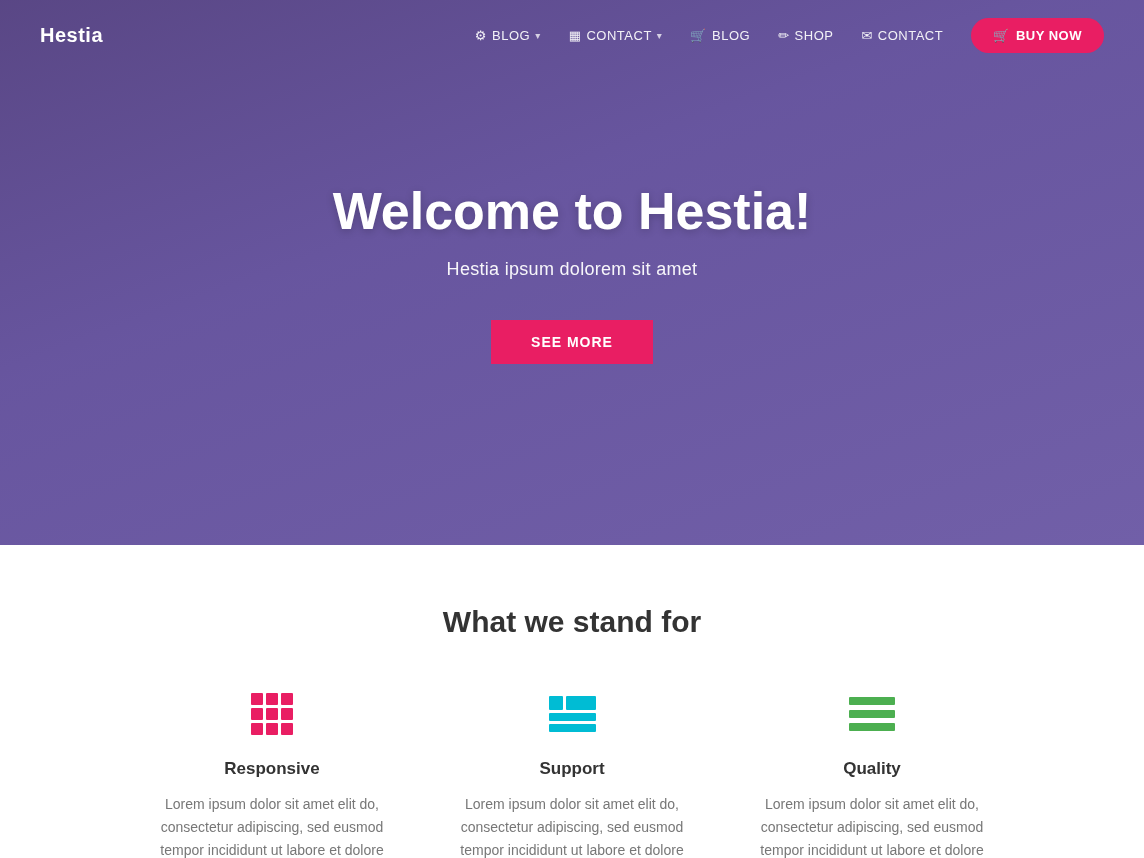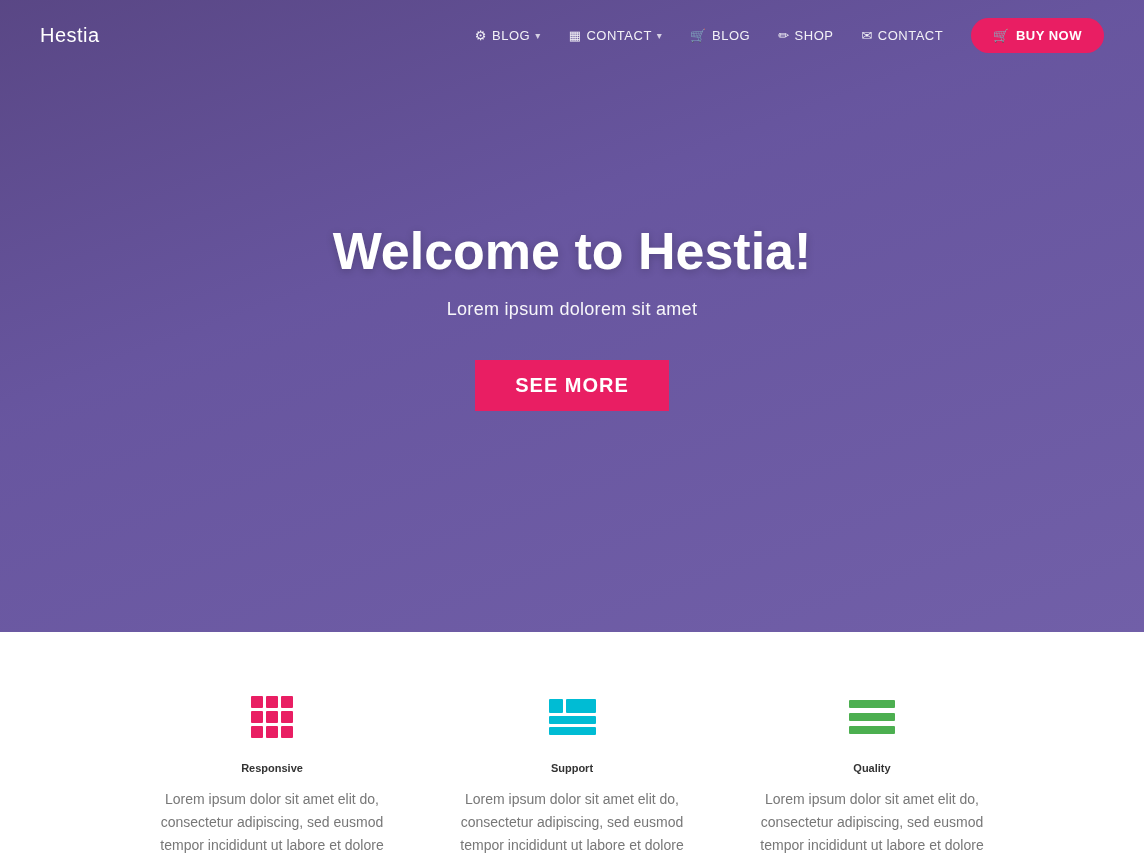--- a/index.html
+++ b/index.html
@@ -12,21 +12,21 @@
       z-index: 10;
       display: flex;
       align-items: center;
       justify-content: space-between;
       padding: 0 40px;
       height: 70px;
     }
     .nav-brand {
       color: #fff;
       font-size: 20px;
-      font-weight: 400;
+      font-weight: 700;
       letter-spacing: 0.5px;
     }
     .nav-links {
       display: flex;
       align-items: center;
       gap: 28px;
     }
     .nav-link {
       color: #fff;
       font-size: 13px;
@@ -51,21 +51,21 @@
       letter-spacing: 0.5px;
       display: flex;
       align-items: center;
       gap: 6px;
     }
 
     
     .hero {
       position: relative;
       width: 100%;
-      height: 632px;
+      height: 545px;
       overflow: hidden;
       display: flex;
       flex-direction: column;
       align-items: center;
       justify-content: center;
     }
     .hero-bg {
       position: absolute;
       inset: 0;
       background: 
@@ -96,21 +96,21 @@
       font-weight: 300;
       opacity: 0.95;
       margin-bottom: 40px;
       letter-spacing: 0.3px;
     }
     .btn-see-more {
       background: #e91e63;
       color: #fff;
       border: none;
       padding: 14px 40px;
-      font-size: 20px;
+      font-size: 14px;
       font-weight: 700;
       letter-spacing: 1px;
       cursor: pointer;
       text-transform: uppercase;
     }
 
     
     .features {
       background: #fff;
       padding: 60px 40px 50px;
@@ -137,21 +137,21 @@
       align-items: center;
     }
     .feature-icon {
       margin-bottom: 20px;
       height: 50px;
       display: flex;
       align-items: center;
       justify-content: center;
     }
     .feature-name {
-      font-size: 11px;
+      font-size: 17px;
       font-weight: 700;
       color: #333;
       margin-bottom: 14px;
     }
     .feature-desc {
       font-size: 14px;
       color: #777;
       line-height: 1.65;
       text-align: center;
     }
@@ -308,26 +308,27 @@
 
     <polygon points="60,480 65,455 70,480" fill="#1a1430"></polygon>
     <polygon points="1060,460 1065,435 1070,460" fill="#1a1430"></polygon>
     <polygon points="350,470 355,448 360,470" fill="#1a1430"></polygon>
   </svg>
 
   <div class="hero-bg"></div>
 
   <div class="hero-content">
     <h1 class="hero-title">Welcome to Hestia!</h1>
-    <p class="hero-subtitle">Lorem ipsum dolorem sit amet</p>
+    <p class="hero-subtitle">Hestia ipsum dolorem sit amet</p>
     <button class="btn-see-more">SEE MORE</button>
   </div>
 </section>
 
 <section class="features">
+  <h2 class="features-title">What we stand for</h2>
   <div class="features-grid">
 
     <div class="feature-item">
       <div class="feature-icon">
         <div class="grid-icon">
           <span></span>
             <span></span>
             <span></span>
           <span></span>
             <span></span>

